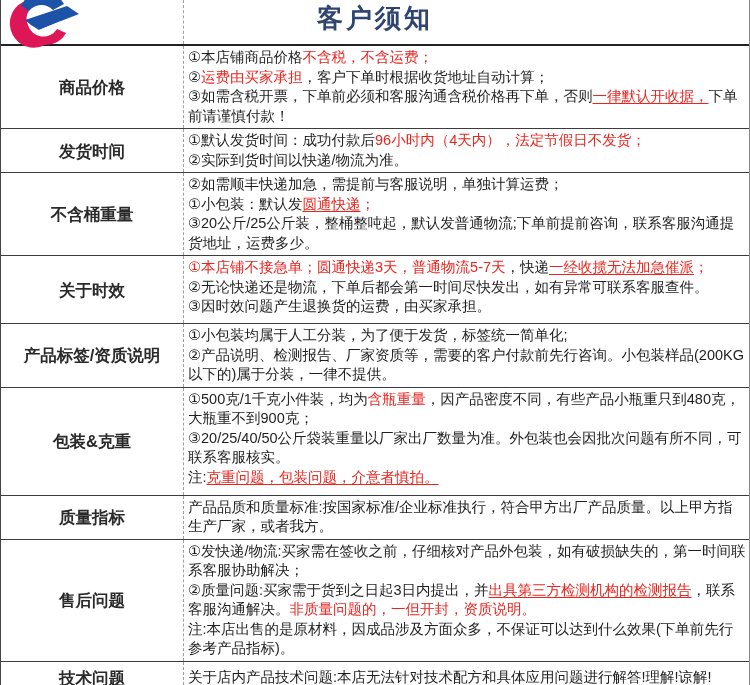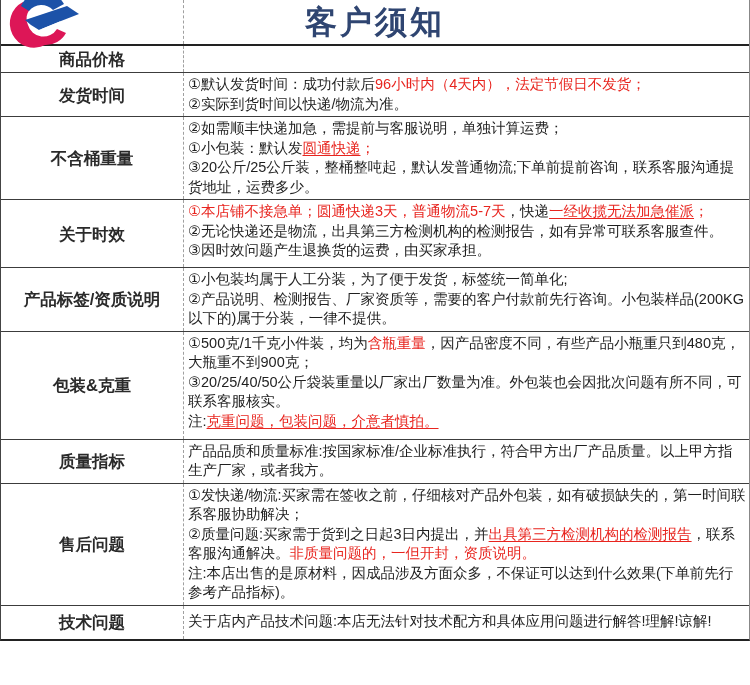--- a/index.html
+++ b/index.html
@@ -31,21 +31,21 @@
     box-sizing:border-box;
   }
   .logo{
     position:absolute;
     left:8px;top:-6px;
   }
   .header-title{
     position:absolute;
     left:0;right:0;top:1px;
     text-align:center;
-    font-size:32px;
+    font-size:26px;
     font-weight:bold;
     letter-spacing:3px;
     color:#2f4571;
   }
   
   .row{
     display:flex;
     border-bottom:1.5px solid #3c3c3c;
     align-items:stretch;
   }
@@ -104,41 +104,46 @@
           <path d="M 16 26 L 58 12 L 70 20 L 52 27 L 30 36 L 22 31 Z" fill="#1c52a8"></path>
           <path d="M 30 36 L 52 27 L 46 34 Z" fill="#ffffff"></path>
         </svg>
       </span>
     </div>
     <div class="header-title">客户须知</div>
   </div>
   <div id="rows">
       <div class="row">
         <div class="label-cell">商品价格</div>
+        <div class="content-cell">
+          <span class="line"><span class="seg-k">①本店铺商品价格</span><span class="seg-r">不含税，不含运费；</span></span>
+          <span class="line"><span class="seg-k">②</span><span class="seg-r">运费由买家承担</span><span class="seg-k">，客户下单时根据收货地址自动计算；</span></span>
+          <span class="line"><span class="seg-k">③如需含税开票，下单前必须和客服沟通含税价格再下单，否则</span><span class="seg-u">一律默认开收据，</span><span class="seg-k">下单前请谨慎付款！</span></span>
+        </div>
       </div>
       <div class="row">
         <div class="label-cell">发货时间</div>
         <div class="content-cell">
           <span class="line"><span class="seg-k">①默认发货时间：成功付款后</span><span class="seg-r">96小时内（4天内），法定节假日不发货；</span></span>
           <span class="line"><span class="seg-k">②实际到货时间以快递/物流为准。</span></span>
         </div>
       </div>
       <div class="row">
         <div class="label-cell">不含桶重量</div>
         <div class="content-cell">
           <span class="line"><span class="seg-k">②如需顺丰快递加急，需提前与客服说明，单独计算运费；</span></span>
           <span class="line"><span class="seg-k">①小包装：默认发</span><span class="seg-u">圆通快递</span><span class="seg-r">；</span></span>
           <span class="line"><span class="seg-k">③20公斤/25公斤装，整桶整吨起，默认发普通物流;下单前提前咨询，联系客服沟通提货地址，运费多少。</span></span>
         </div>
       </div>
       <div class="row">
         <div class="label-cell">关于时效</div>
         <div class="content-cell">
           <span class="line"><span class="seg-r">①本店铺不接急单；圆通快递3天，普通物流5-7天</span><span class="seg-k">，快递</span><span class="seg-u">一经收揽无法加急催派</span><span class="seg-r">；</span></span>
-          <span class="line"><span class="seg-k">②无论快递还是物流，出具第三方检测机构的检测报告，如有异常可联系客服查件。</span></span>
+          <span class="line"><span class="seg-k">②无论快递还是物流，下单后都会第一时间尽快发出，如有异常可联系客服查件。</span></span>
           <span class="line"><span class="seg-k">③因时效问题产生退换货的运费，由买家承担。</span></span>
         </div>
       </div>
       <div class="row">
         <div class="label-cell">产品标签/资质说明</div>
         <div class="content-cell">
           <span class="line"><span class="seg-k">①小包装均属于人工分装，为了便于发货，标签统一简单化;</span></span>
           <span class="line"><span class="seg-k">②产品说明、检测报告、厂家资质等，需要的客户付款前先行咨询。小包装样品(200KG以下的)属于分装，一律不提供。</span></span>
         </div>
       </div>

